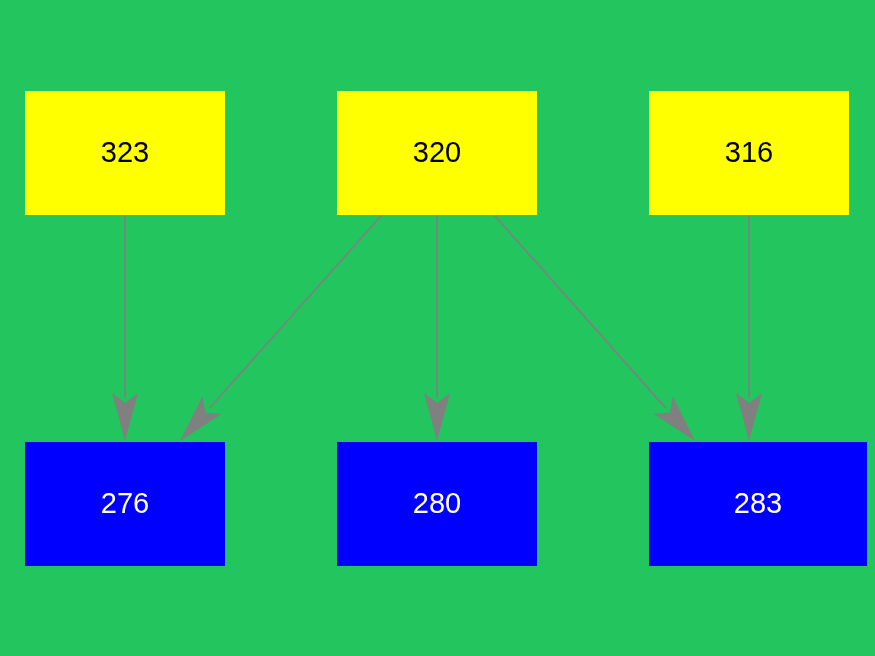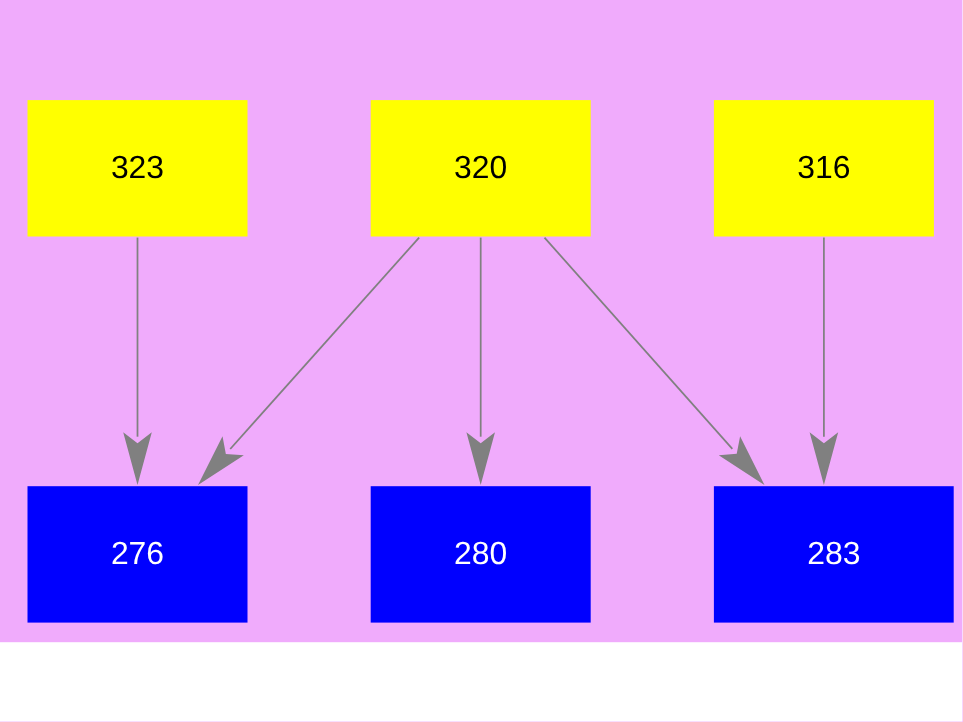--- a/index.html
+++ b/index.html
@@ -7,22 +7,22 @@
     margin: 0;
     padding: 0;
     background: #ffffff;
   }
   body {
     font-family: "Liberation Sans", sans-serif;
   }
   #canvas {
     position: relative;
     width: 875px;
-    height: 584px;
-    background: #f0abfc;
+    height: 656px;
+    background: #22c55e;
     overflow: hidden;
   }
   #graph-svg {
     position: absolute;
     left: 0;
     top: 0;
     width: 875px;
     height: 656px;
   }
   .node-rect {

